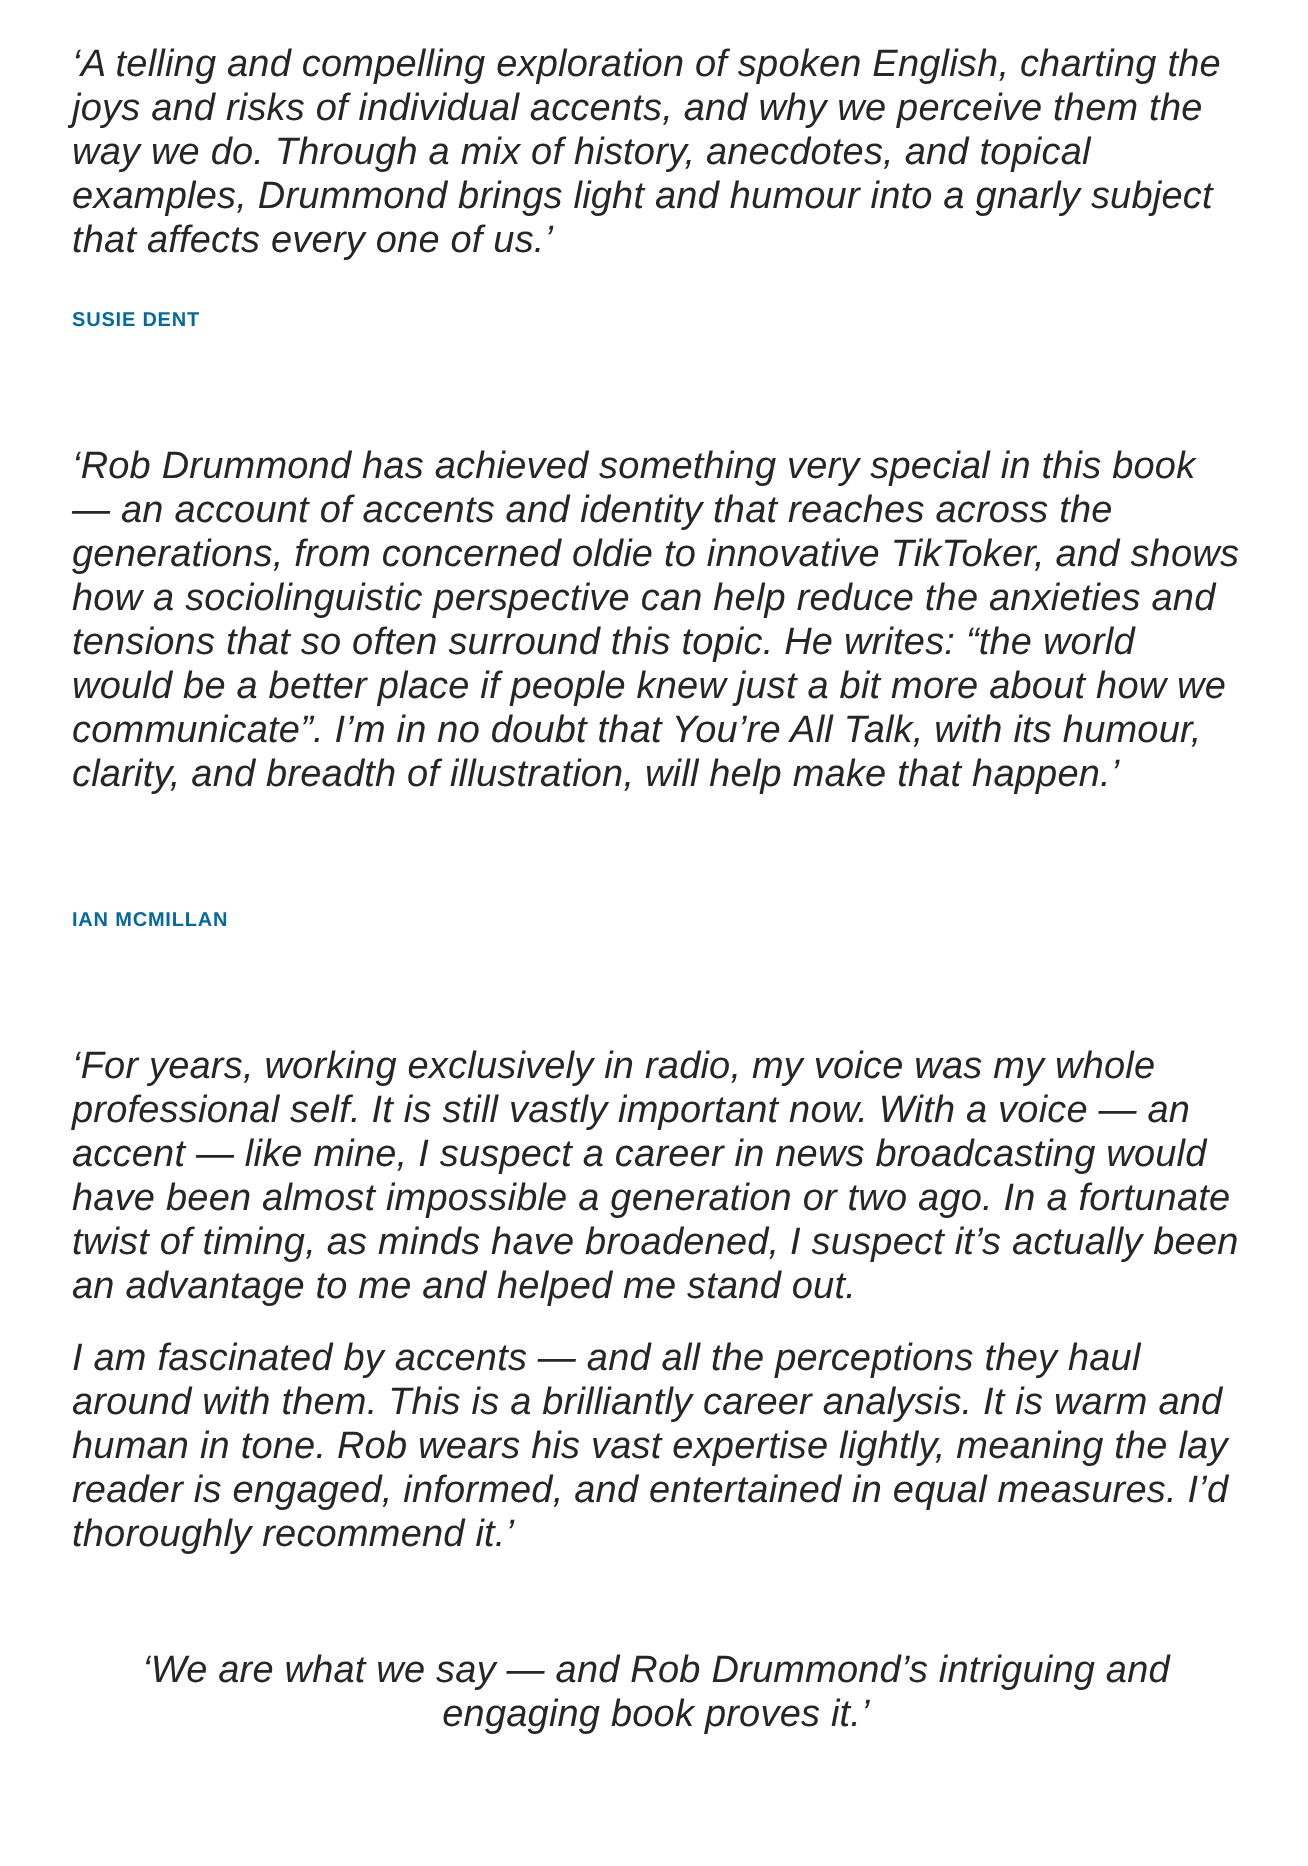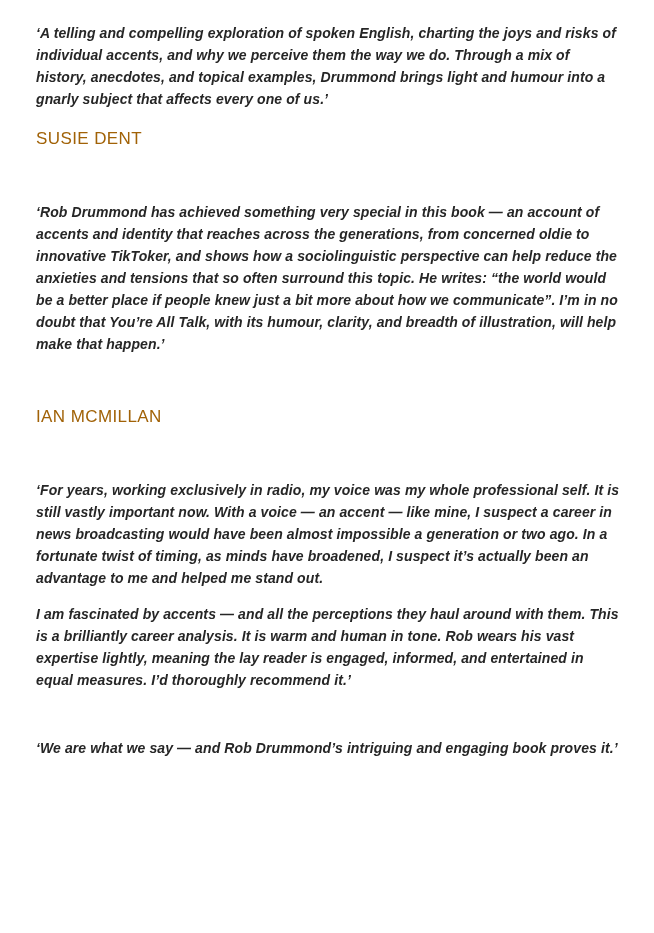--- a/index.html
+++ b/index.html
@@ -17,41 +17,42 @@
   }
   .quote-block {
     margin: 0 0 52px 0;
   }
   .quote-block.tight {
     margin-bottom: 46px;
     margin-top: 28px;
   }
   .quote-block:last-child {
     margin-bottom: 0;
+    text-align: center;
   }
   .quote {
     font-style: italic;
-    font-weight: 700;
+    font-weight: 400;
     color: #262626;
-    font-size: 14px;
+    font-size: 19px;
     line-height: 22px;
     margin: 0 0 14px 0;
     letter-spacing: 0.1px;
   }
   .quote + .quote {
     margin-top: 0;
   }
   .attribution {
     font-style: normal;
-    font-weight: 400;
-    font-size: 17px;
+    font-weight: 700;
+    font-size: 10px;
     line-height: 20px;
     letter-spacing: 0.4px;
     margin: 19px 0 0 0;
-    color: #a16207;
+    color: #0369a1;
   }
 </style>
 </head>
 <body>
 
 <div class="page">
 
   <div class="quote-block">
     <p class="quote">‘A telling and compelling exploration of spoken English, charting the joys and risks of individual accents, and why we perceive them the way we do. Through a mix of history, anecdotes, and topical examples, Drummond brings light and humour into a gnarly subject that affects every one of us.’</p>
     <p class="attribution">SUSIE DENT</p>

